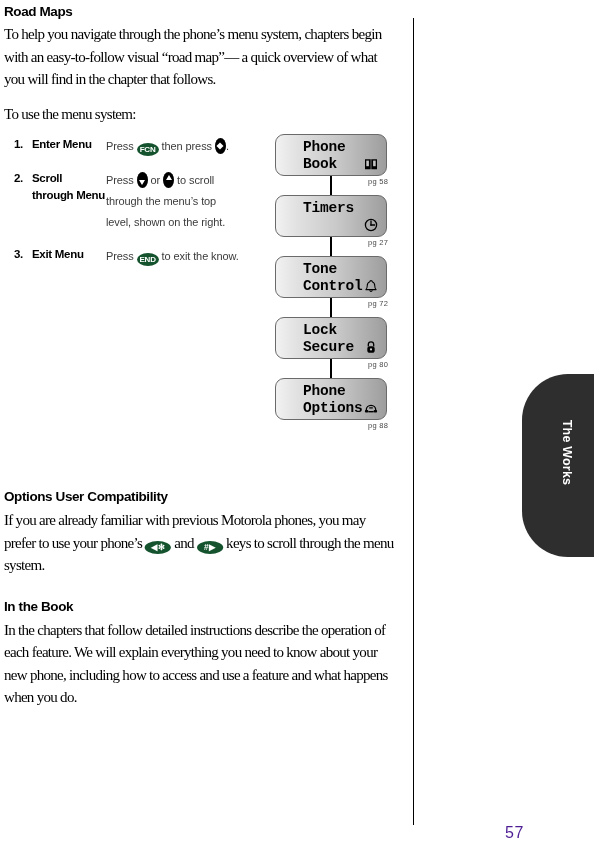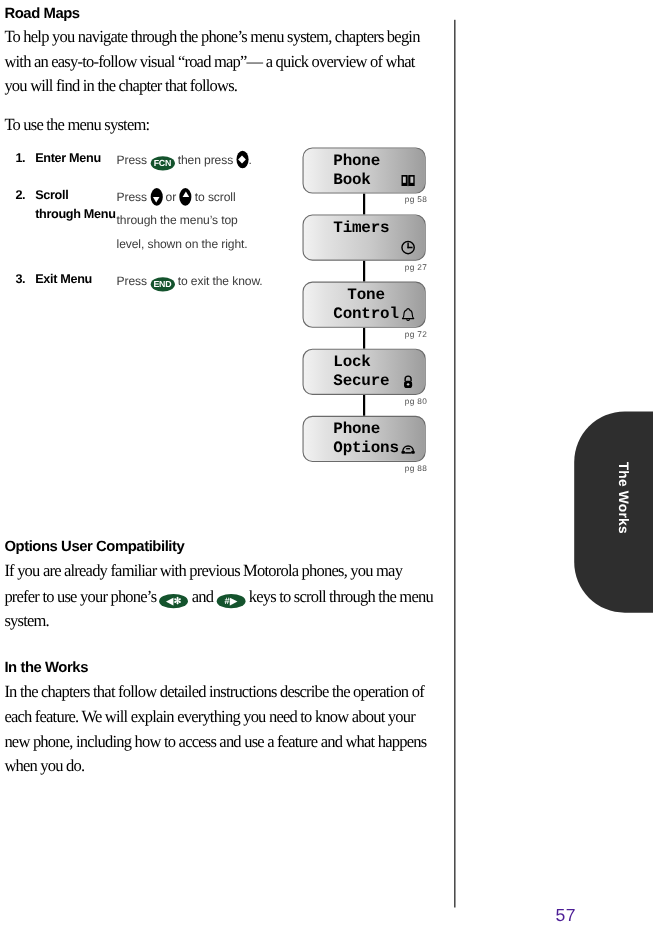--- a/index.html
+++ b/index.html
@@ -390,21 +390,21 @@
           <svg viewBox="0 0 14 14" width="14" height="14">
             <circle cx="7" cy="7" r="5.6" fill="none" stroke="#000" stroke-width="1.3"></circle>
             <path d="M7 7V3.2" stroke="#000" stroke-width="1.3" stroke-linecap="square"></path>
             <path d="M7 7h3.4" stroke="#000" stroke-width="1.3" stroke-linecap="square"></path>
           </svg>
         </div>
       </div>
       <div class="menu-pg">pg 27</div>
     </div>
 
-    <div class="menu-node" style="top:122px;text-align:center;">
+    <div class="menu-node" style="top:122px;">
       <div class="node-key">
           <span class="tri-down"></span>
         </div>
       <div class="menu-box">
         <div class="menu-label">Tone
 Control</div>
         <div class="menu-icon">
           <svg viewBox="0 0 14 14" width="14" height="14">
             <path d="M7 1.6c-.7 0-1.2.5-1.2 1.1C4 3.3 3.2 4.9 3.2 7c0 2.1-.6 3-1.3 3.6h10.2C11.4 10 10.8 9.1 10.8 7c0-2.1-.8-3.7-2.6-4.3 0-.6-.5-1.1-1.2-1.1z" fill="none" stroke="#000" stroke-width="1.05" stroke-linejoin="round"></path>
             <path d="M5.7 11.1c.2.8.7 1.3 1.3 1.3s1.1-.5 1.3-1.3" fill="none" stroke="#000" stroke-width="1.05"></path>
@@ -461,21 +461,21 @@
     <div class="body-para">
       <span>If you are already familiar with previous Motorola phones, you may prefer to use your phone’s</span>
       <span class="key-oval key-star">◀✻</span>
       <span>and</span>
       <span class="key-oval key-hash">#▶</span>
       <span>keys to scroll through the menu system.</span>
     </div>
 
     <div class="gap-l"></div>
 
-    <div class="section-heading">In the Works</div>
+    <div class="section-heading">In the Book</div>
     <div style="height:4px"></div>
     <div class="body-para">In the chapters that follow detailed instructions describe the operation of each feature. We will explain everything you need to know about your new phone, including how to access and use a feature and what happens when you do.</div>
 
   </div>
 
   <div id="side-tab">
     <div id="side-tab-label">The Works</div>
   </div>
 
   <div id="folio">57</div>

